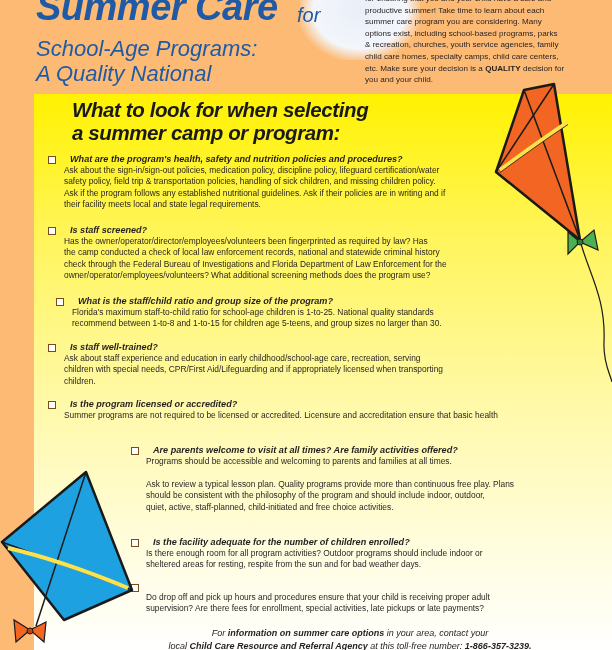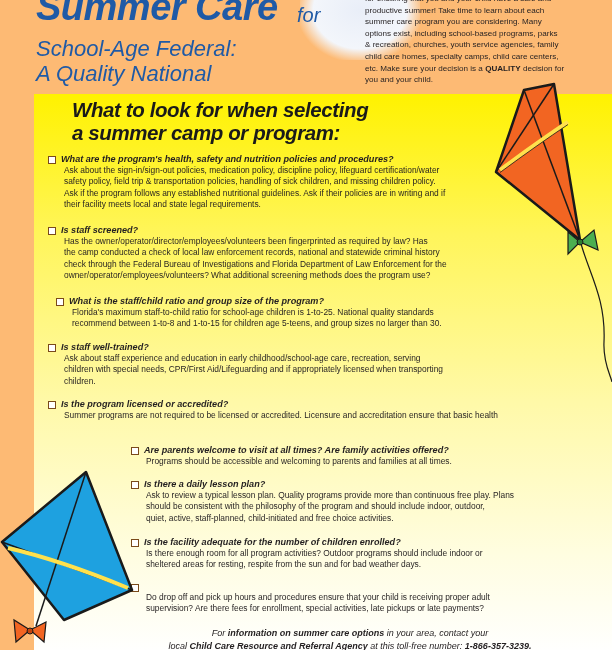--- a/index.html
+++ b/index.html
@@ -38,21 +38,21 @@
     background: linear-gradient(180deg, #fff200 0%, #fff55a 25%, #fff9a8 55%, #fffde0 82%, #ffffff 100%);
   }
   .panel-title {
     position: absolute; left: 52px; top: 98px;
     font-weight: bold; font-style: italic; font-size: 20.5px; line-height: 23px;
     color: #1a1a1a; letter-spacing: -0.4px; margin-left: 20px;
   }
 
   .item { position: absolute; }
   .item .q {
-    display: flex; align-items: center; gap: 5px;
+    display: flex; align-items: center; gap: 14px;
     font-weight: bold; font-style: italic; font-size: 9.1px; line-height: 11px; color: #231f20;
   }
   .item .a {
     font-size: 8.4px; line-height: 11.4px; color: #231f20;
   }
   .checkbox {
     display: inline-block; width: 8px; height: 8px; border: 1px solid #7a4a1a; background: #fff; flex: 0 0 auto;
   }
   .item.left .a { padding-left: 16px; }
   .item.right .a { padding-left: 15px; }
@@ -68,21 +68,21 @@
 </head>
 <body>
 
 <div class="page">
 
   <div class="cloud"></div>
 
   <div class="title-main">Summer Care</div>
   <div class="title-for">for</div>
   <div class="subtitle">
-    <div>School-Age Federal:</div>
+    <div>School-Age Programs:</div>
     <div>A Quality National</div>
   </div>
 
   <div class="intro">
     <div>for ensuring that you and your child have a safe and</div>
     <div>productive summer! Take time to learn about each</div>
     <div>summer care program you are considering. Many</div>
     <div>options exist, including school-based programs, parks</div>
     <div>&amp; recreation, churches, youth service agencies, family</div>
     <div>child care homes, specialty camps, child care centers,</div>
@@ -160,24 +160,20 @@
     <div class="q">
         <span class="checkbox"></span>
         <span>Are parents welcome to visit at all times? Are family activities offered?</span>
       </div>
     <div class="a">
       <div>Programs should be accessible and welcoming to parents and families at all times.</div>
     </div>
   </div>
 
   <div class="item right" style="left:131px; top:479px; width:470px;">
-    <div class="q">
-        <span class="checkbox"></span>
-        <span>Is there a daily lesson plan?</span>
-      </div>
     <div class="a">
       <div>Ask to review a typical lesson plan. Quality programs provide more than continuous free play. Plans</div>
       <div>should be consistent with the philosophy of the program and should include indoor, outdoor,</div>
       <div>quiet, active, staff-planned, child-initiated and free choice activities.</div>
     </div>
   </div>
 
   <div class="item right" style="left:131px; top:537px; width:460px;">
     <div class="q">
         <span class="checkbox"></span>

